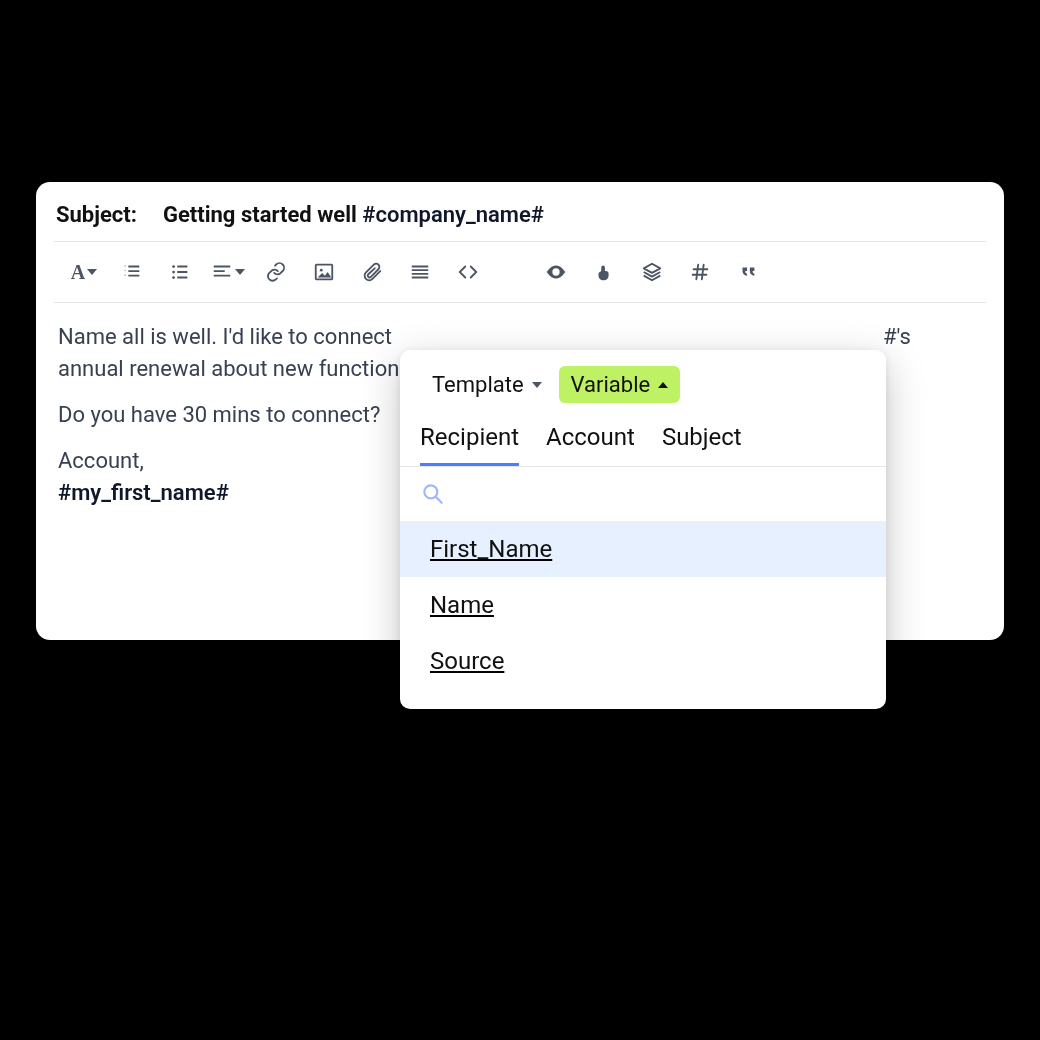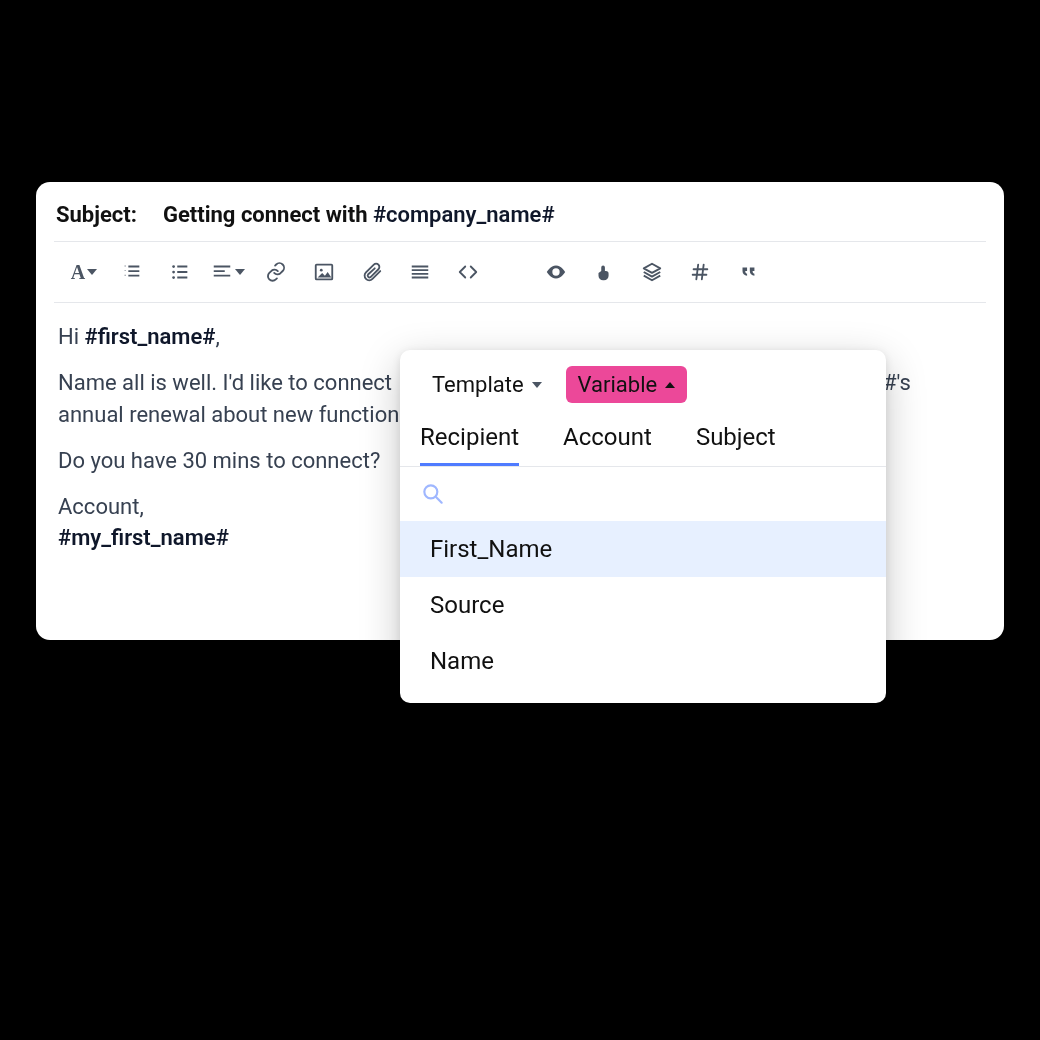--- a/index.html
+++ b/index.html
@@ -79,54 +79,54 @@
     top: 350px;
     width: 486px;
     background: #fff;
     border-radius: 10px;
     box-shadow: 0 12px 40px rgba(0,0,0,.22), 0 2px 8px rgba(0,0,0,.10);
     overflow: hidden;
   }
   .pop-top {
     display: flex;
     align-items: flex-start;
-    gap: 12px;
+    gap: 5px;
     padding: 16px 20px 12px 20px;
   }
   .pill {
     display: inline-flex;
     align-items: center;
     gap: 8px;
     font-size: 22px;
     color: #111;
     padding: 6px 12px;
     border-radius: 6px;
     cursor: pointer;
   }
-  .pill.active { background: #ec4899; }
+  .pill.active { background: #bef264; }
   .pop-tabs {
     display: flex;
-    gap: 44px;
+    gap: 27px;
     padding: 8px 36px 0 20px;
     border-bottom: 1px solid #e5e7eb;
     font-size: 24px;
   }
   .pop-tab {
     padding-bottom: 12px;
     color: #111;
     cursor: pointer;
   }
   .pop-tab.active {
     border-bottom: 3px solid #4f7bff;
   }
   .pop-search {
     padding: 14px 20px 10px 20px;
   }
   .pop-search svg { width: 26px; height: 26px; }
-  .pop-list { padding-bottom: 14px; }
+  .pop-list { padding-bottom: 20px; text-decoration: underline; }
   .pop-item {
     padding: 14px 30px;
     font-size: 24px;
     color: #111;
     cursor: pointer;
   }
   .pop-item.highlight { background: #e7f0ff; }
 
   .font-A {
     font-family: Georgia, 'Times New Roman', serif;
@@ -135,21 +135,21 @@
   }
 </style>
 </head>
 <body>
 
 <div class="card">
 
   <div class="subject-row">
     <span class="subject-label">Subject:</span>
     <span class="subject-value">
-      <span>Getting connect with </span><span class="token">#company_name#</span>
+      <span>Getting started well </span><span class="token">#company_name#</span>
     </span>
   </div>
 
   <div class="toolbar">
     <span class="tb-item">
       <span class="font-A">A</span>
         <span class="caret caret-down"></span>
     </span>
     <span class="tb-item">
       <svg viewBox="0 0 24 24">
@@ -221,23 +221,20 @@
         </svg>
     </span>
     <span class="tb-item">
       <svg viewBox="0 0 24 24">
           <path d="M7 7h4v4H9c0 2 1 3 2 3v2c-3 0-5-2-5-5V7zm8 0h4v4h-2c0 2 1 3 2 3v2c-3 0-5-2-5-5V7z"></path>
         </svg>
     </span>
   </div>
 
   <div class="body-text">
-    <p>
-      <span>Hi </span><span class="token">#first_name#</span><span>,</span>
-    </p>
     <p>
       <span>Name all is well. I'd like to connect</span>
       <span style="display:inline-block; width:480px;"></span>
       <span>#'s annual renewal about new functions.</span>
     </p>
     <p>Do you have 30 mins to connect?</p>
     <p class="sig">
       <span>Account,</span><br>
       <span class="token">#my_first_name#</span>
     </p>
@@ -261,16 +258,16 @@
     <span class="pop-tab">Subject</span>
   </div>
   <div class="pop-search">
     <svg viewBox="0 0 24 24">
         <circle cx="10" cy="10" r="6" fill="none" stroke="#9fb7ff" stroke-width="2"></circle>
         <path d="M15 15l5 5" stroke="#9fb7ff" stroke-width="2" stroke-linecap="round"></path>
       </svg>
   </div>
   <div class="pop-list">
     <div class="pop-item highlight">First_Name</div>
+    <div class="pop-item">Name</div>
     <div class="pop-item">Source</div>
-    <div class="pop-item">Name</div>
   </div>
 </div>
 
 </body></html>

